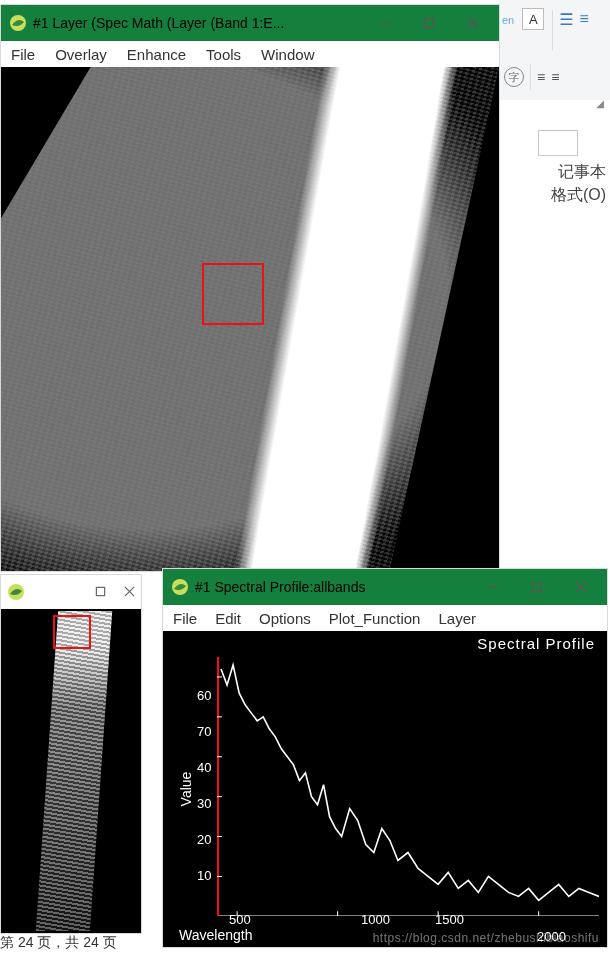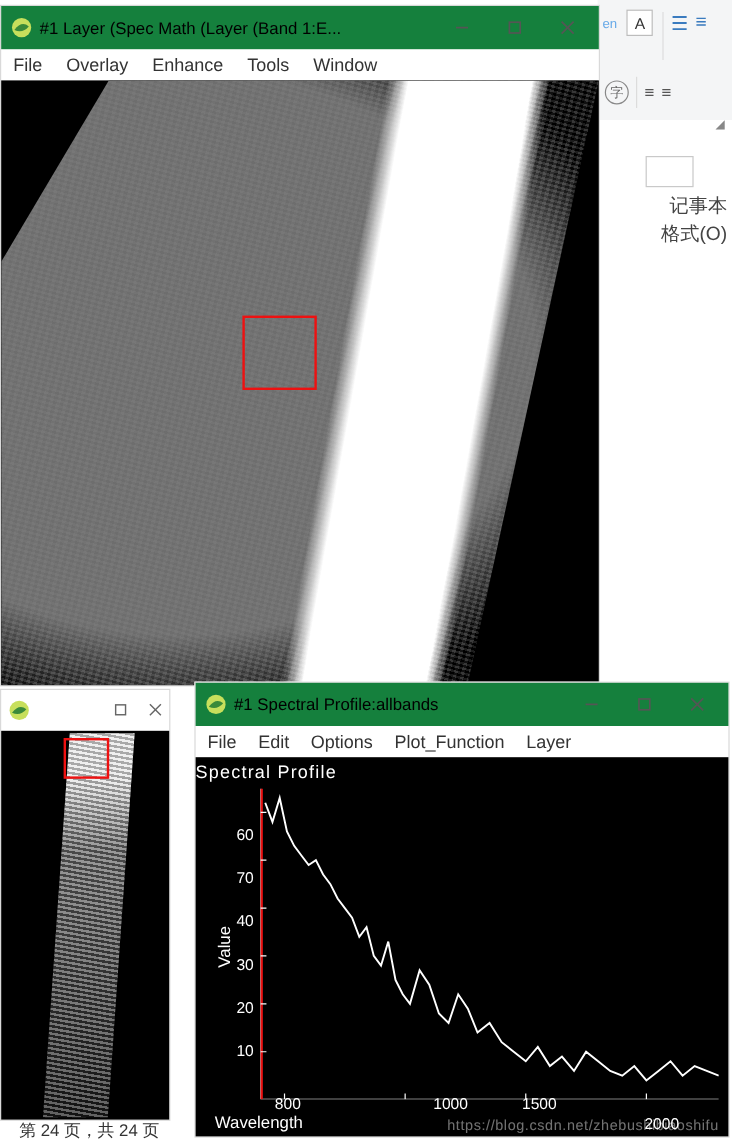--- a/index.html
+++ b/index.html
@@ -43,25 +43,25 @@
   .ov-strip {
     position:absolute; top:2px; left:46px; width:54px; height:320px;
     background:
       repeating-linear-gradient(10deg, rgba(200,200,200,0.35) 0 2px, rgba(40,40,40,0.35) 2px 4px),
       linear-gradient(180deg, rgba(240,240,240,0.9) 0 10%, rgba(130,130,130,0.85) 30%, rgba(60,60,60,0.8) 100%);
     transform: skewX(-4deg);
     filter: contrast(1.4);
   }
   .ov-roi { position:absolute; border:2px solid #e11; }
 
-  .statusbar { position:absolute; bottom:0; left:0; height:20px; font-size:14px; color:#333; display:flex; align-items:center; padding-left:16px;margin-top:12px; }
+  .statusbar { position:absolute; bottom:0; left:0; height:20px; font-size:14px; color:#333; display:flex; align-items:center; padding-left:0;margin-top:12px; }
 
   
   .plot-area { flex:1; background:#000; position:relative; color:#fff; font-size:13px; }
-  .plot-title { position:absolute; left:0; right:12px; top:4px; text-align:left; font-size:15px; letter-spacing:1px; }
+  .plot-title { position:absolute; left:0; right:12px; top:4px; text-align:right; font-size:15px; letter-spacing:1px; }
   .plot-yaxis-label { position:absolute; left:6px; top:50%; transform: translateY(-50%) rotate(-90deg); transform-origin:center; font-size:14px; }
   .plot-xaxis-label { position:absolute; left:16px; right:0; bottom:4px; text-align:left; font-size:14px; }
   .plot-svg { position:absolute; left:54px; top:26px; right:8px; bottom:34px; }
   .ytick, .xtick { position:absolute; font-size:13px; color:#fff; }
   .watermark { position:absolute; right:8px; bottom:2px; font-size:12px; color:rgba(255,255,255,0.45); letter-spacing:0.5px; }
 
   
   .ribbon-frag { position:absolute; background:#f4f5f6; font-size:12px; color:#555; }
   .ribbon-icon { width:22px; height:22px; border:1px solid #bcbcbc; display:inline-flex; align-items:center; justify-content:center; font-size:13px; color:#333; background:#fff; margin:2px; }
   .ribbon-sep { width:1px; background:#dcdcdc; height:40px; display:inline-block; vertical-align:top; margin:4px 6px; }
@@ -204,21 +204,21 @@
     <div class="plot-yaxis-label">Value</div>
     <div class="plot-xaxis-label">Wavelength</div>
 
     <span class="ytick" style="left:34px; bottom:64px;">10</span>
     <span class="ytick" style="left:34px; bottom:100px;">20</span>
     <span class="ytick" style="left:34px; bottom:136px;text-align:right;">30</span>
     <span class="ytick" style="left:34px; bottom:172px;">40</span>
     <span class="ytick" style="left:34px; bottom:208px;">70</span>
     <span class="ytick" style="left:34px; bottom:244px;">60</span>
 
-    <span class="xtick" style="bottom:20px; left:66px;">800</span>
+    <span class="xtick" style="bottom:20px; left:66px;">500</span>
     <span class="xtick" style="bottom:20px; left:170px;margin-left:28px;">1000</span>
     <span class="xtick" style="bottom:20px; left:272px;">1500</span>
     <span class="xtick" style="bottom:3px; left:374px;">2000</span>
 
     <svg class="plot-svg" id="plot-svg" preserveAspectRatio="none" viewBox="0 0 380 258">
         <path d="M 0 0 L 0 258 L 380 258" stroke="#fff" fill="none" stroke-width="1.5"></path>
         <line x1="1" x2="1" y1="0" y2="258" stroke="#e11" stroke-width="2"></line>
         <line x1="0" x2="5" y1="218.30769230769232" y2="218.30769230769232" stroke="#fff"></line>
         <line x1="0" x2="5" y1="178.6153846153846" y2="178.6153846153846" stroke="#fff"></line>
         <line x1="0" x2="5" y1="138.9230769230769" y2="138.9230769230769" stroke="#fff"></line>

